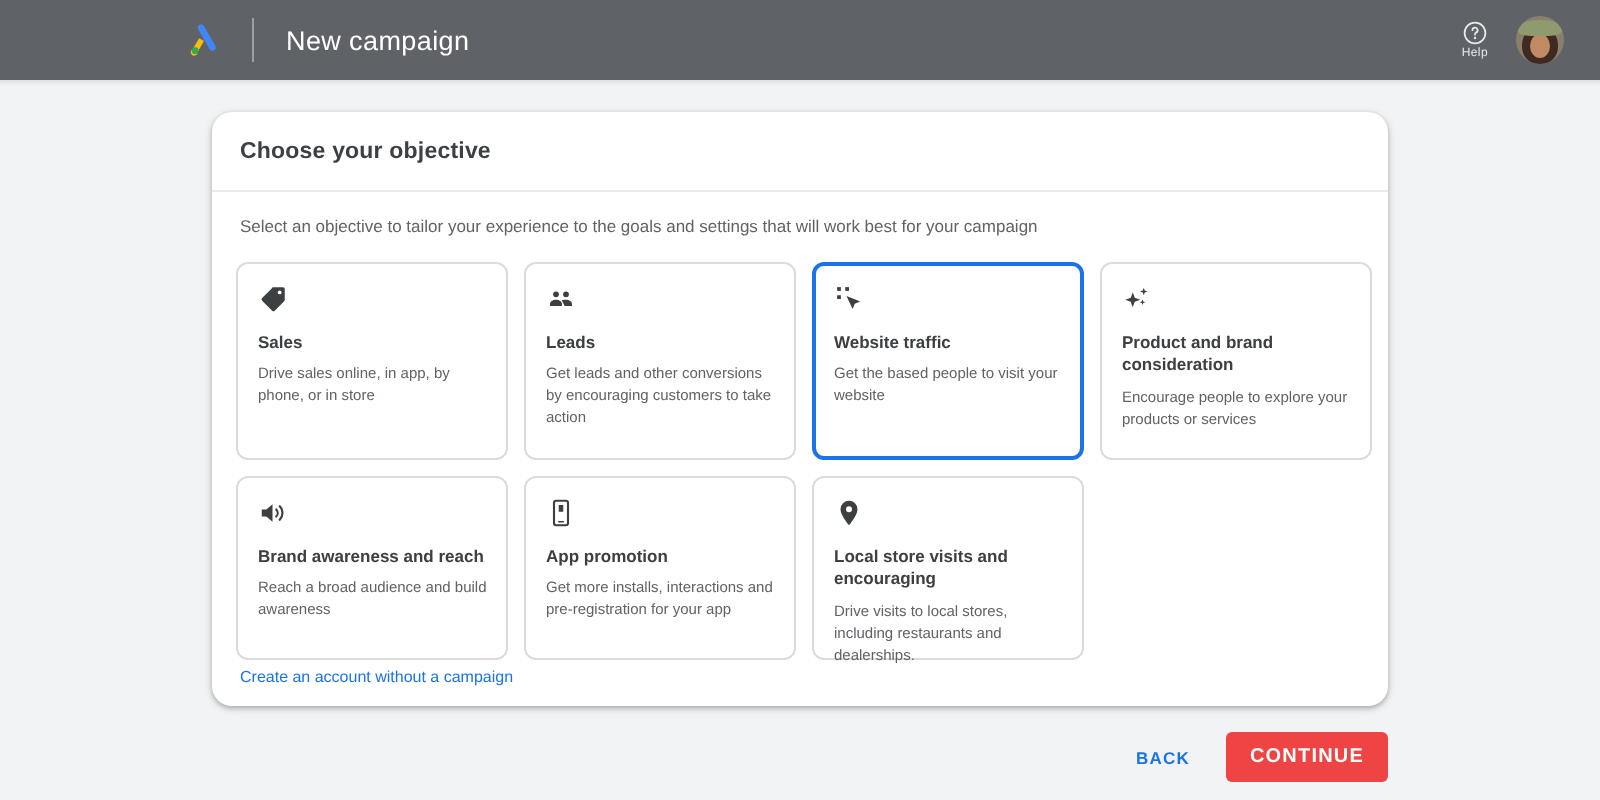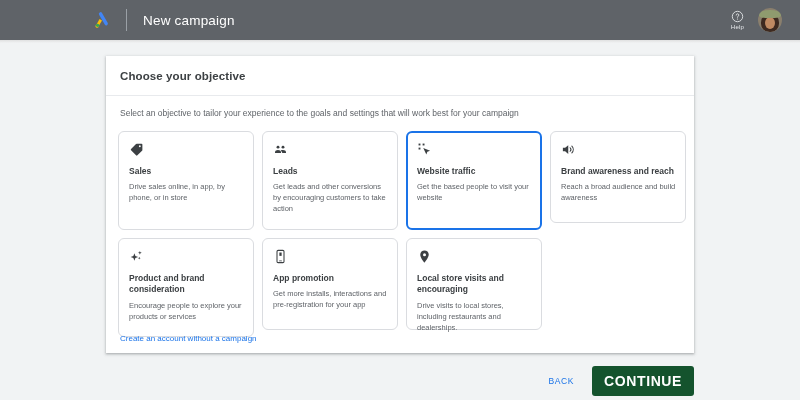--- a/index.html
+++ b/index.html
@@ -54,21 +54,21 @@
   }
 
   .appbar-shadow { height: 3px; width: 800px; background: linear-gradient(#e0e0e0, #f1f3f4); }
 
   
   .stage { width: 800px; height: 357px; position: relative; }
   .card {
     position: absolute; left: 106px; top: 13px;
     width: 588px; height: 297px;
     background: #ffffff;
-    border-radius: 0;
+    border-radius: 10px;
     box-shadow: 0 1px 2px rgba(60,64,67,.3), 0 1px 3px 1px rgba(60,64,67,.12);
   }
   .card-title {
     font-size: 11.5px; font-weight: bold; color: #3c4043;
     padding: 14px 0 0 14px; letter-spacing: .1px;
   }
   .card-rule { height: 1px; background: #e8eaed; margin: 13px 0 0 0; }
   .card-sub {
     font-size: 8.5px; color: #5f6368; padding: 12px 0 0 14px;
   }
@@ -110,26 +110,26 @@
   .card-link {
     position: absolute; left: 14px; bottom: 10px;
     font-size: 8px; color: #1a73e8; text-decoration: none; cursor: pointer;
   }
   .actions {
     position: absolute; right: 106px; top: 323px;
     display: flex; align-items: center; gap: 14px;
   }
   .btn-back {
     background: none; border: none; cursor: pointer;
-    color: #1a73e8; font-size: 8.5px; font-weight: normal;
+    color: #1a73e8; font-size: 8.5px; font-weight: bold;
     letter-spacing: .6px; font-family: inherit; padding: 6px 4px;
   }
   .btn-continue {
-    background: #14532d; border: none; border-radius: 3px; cursor: pointer;
-    color: #ffffff; font-size: 14px; font-weight: bold;
+    background: #ef4444; border: none; border-radius: 3px; cursor: pointer;
+    color: #ffffff; font-size: 10px; font-weight: bold;
     letter-spacing: .6px; font-family: inherit; padding: 7px 12px;
   }
 </style>
 </head>
 <body>
 
 <div class="appbar">
   <svg class="appbar-logo" viewBox="0 0 24 24">
     <path d="M5.2 17.6 9.1 10.9 12 12.6 8.1 19.3a2 2 0 1 1-2.9-1.7z" fill="#fbbc04"></path>
     <path d="M12 3.6 18.8 15.4a2 2 0 1 1-3.5 2L8.5 5.6a2 2 0 0 1 3.5-2z" fill="#4285f4"></path>
@@ -189,38 +189,38 @@
         <svg class="obj-icon" viewBox="0 0 24 24">
           <rect x="2.5" y="2.5" width="3" height="3" fill="#3c4043"></rect>
           <rect x="9" y="2.5" width="3" height="3" fill="#3c4043"></rect>
           <rect x="2.5" y="9" width="3" height="3" fill="#3c4043"></rect>
           <path d="M10 9.6 21 14l-4.4 1.7L14.9 20z" fill="#3c4043"></path>
         </svg>
         <div class="obj-title">Website traffic</div>
         <div class="obj-desc">Get the based people to visit your website</div>
       </div>
 
+      <div class="obj">
+        <svg class="obj-icon" viewBox="0 0 24 24">
+          <path d="M8.6 6.6 10.2 11l4.4 1.6-4.4 1.6L8.6 18.6 7 14.2 2.6 12.6 7 11z" fill="#3c4043"></path>
+          <path d="M17.4 3 18.2 5.2 20.4 6 18.2 6.8 17.4 9 16.6 6.8 14.4 6 16.6 5.2z" fill="#3c4043"></path>
+          <path d="M16.4 12.4 17 14l1.6.6-1.6.6-.6 1.6-.6-1.6-1.6-.6 1.6-.6z" fill="#3c4043"></path>
+        </svg>
+        <div class="obj-title">Product and brand consideration</div>
+        <div class="obj-desc">Encourage people to explore your products or services</div>
+      </div>
+
       <div class="obj row2">
         <svg class="obj-icon" viewBox="0 0 24 24">
           <path d="M3 9.2h3.6L11.6 5v14l-5-4.2H3z" fill="#3c4043"></path>
           <path d="M14.6 9.2a4 4 0 0 1 0 5.6" fill="none" stroke="#3c4043" stroke-width="1.7" stroke-linecap="round"></path>
           <path d="M17.4 6.6a7.8 7.8 0 0 1 0 10.8" fill="none" stroke="#3c4043" stroke-width="1.7" stroke-linecap="round"></path>
         </svg>
         <div class="obj-title">Brand awareness and reach</div>
         <div class="obj-desc">Reach a broad audience and build awareness</div>
-      </div>
-
-      <div class="obj">
-        <svg class="obj-icon" viewBox="0 0 24 24">
-          <path d="M8.6 6.6 10.2 11l4.4 1.6-4.4 1.6L8.6 18.6 7 14.2 2.6 12.6 7 11z" fill="#3c4043"></path>
-          <path d="M17.4 3 18.2 5.2 20.4 6 18.2 6.8 17.4 9 16.6 6.8 14.4 6 16.6 5.2z" fill="#3c4043"></path>
-          <path d="M16.4 12.4 17 14l1.6.6-1.6.6-.6 1.6-.6-1.6-1.6-.6 1.6-.6z" fill="#3c4043"></path>
-        </svg>
-        <div class="obj-title">Product and brand consideration</div>
-        <div class="obj-desc">Encourage people to explore your products or services</div>
       </div>
 
       <div class="obj row2">
         <svg class="obj-icon" viewBox="0 0 24 24">
           <rect x="6.4" y="2.2" width="11.2" height="19.6" rx="1.8" fill="none" stroke="#3c4043" stroke-width="1.7"></rect>
           <rect x="10.2" y="5.6" width="3.6" height="5.4" fill="#3c4043"></rect>
           <rect x="9.6" y="18.4" width="4.8" height="1.2" rx=".6" fill="#3c4043"></rect>
         </svg>
         <div class="obj-title">App promotion</div>
         <div class="obj-desc">Get more installs, interactions and pre-registration for your app</div>

